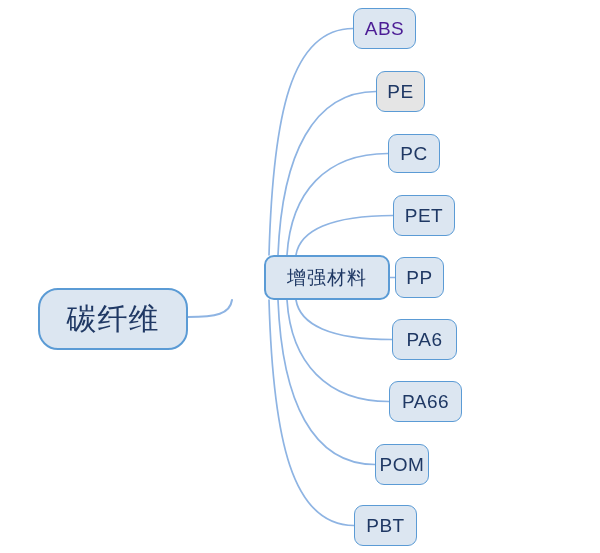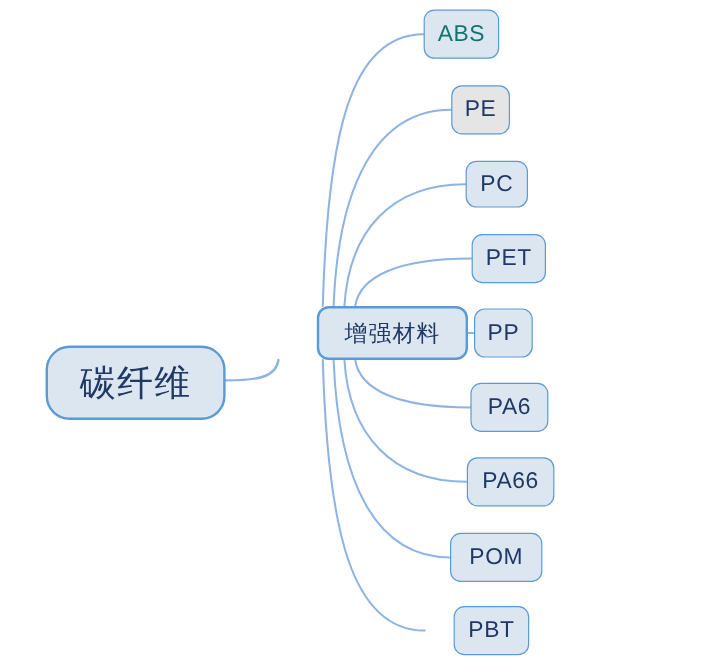--- a/index.html
+++ b/index.html
@@ -76,40 +76,40 @@
     </svg>
 
   <div class="node node-root" style="left: 38px; top: 288px; width: 150px; height: 62px; background: rgb(220, 230, 241); border-color: rgb(91, 155, 213); color: rgb(31, 56, 100);">
     <span>碳纤维</span>
   </div>
 
   <div class="node node-branch" style="left: 228px; top: 255px; width: 126px; height: 45px; background: rgb(220, 230, 241); border-color: rgb(91, 155, 213); color: rgb(31, 56, 100); margin-left: 36px;">
     <span>增强材料</span>
   </div>
 
-<div class="node node-leaf" style="left: 353px; top: 8px; width: 63px; height: 41px; background: rgb(220, 230, 241); border-color: rgb(91, 155, 213); color: #0f766e;">
+<div class="node node-leaf" style="left: 353px; top: 8px; width: 63px; height: 41px; background: rgb(220, 230, 241); border-color: rgb(91, 155, 213); color: #4c1d95;">
       <span>ABS</span>
     </div>
     <div class="node node-leaf" style="left: 376px; top: 71px; width: 49px; height: 41px; background: #e5e5e5; border-color: rgb(91, 155, 213); color: rgb(31, 56, 100);">
       <span>PE</span>
     </div>
     <div class="node node-leaf" style="left: 388px; top: 134px; width: 52px; height: 39px; background: rgb(220, 230, 241); border-color: rgb(91, 155, 213); color: rgb(31, 56, 100);">
       <span>PC</span>
     </div>
     <div class="node node-leaf" style="left: 395px; top: 257px; width: 49px; height: 41px; background: rgb(220, 230, 241); border-color: rgb(91, 155, 213); color: rgb(31, 56, 100);">
       <span>PP</span>
     </div>
     <div class="node node-leaf" style="left: 393px; top: 195px; width: 62px; height: 41px; background: rgb(220, 230, 241); border-color: rgb(91, 155, 213); color: rgb(31, 56, 100);">
       <span>PET</span>
     </div>
     <div class="node node-leaf" style="left: 392px; top: 319px; width: 65px; height: 41px; background: rgb(220, 230, 241); border-color: rgb(91, 155, 213); color: rgb(31, 56, 100);">
       <span>PA6</span>
     </div>
     <div class="node node-leaf" style="left: 389px; top: 381px; width: 73px; height: 41px; background: rgb(220, 230, 241); border-color: rgb(91, 155, 213); color: rgb(31, 56, 100);">
       <span>PA66</span>
     </div>
-    <div class="node node-leaf" style="left: 375px; top: 444px; width: 77px; height: 41px; background: rgb(220, 230, 241); border-color: rgb(91, 155, 213); color: rgb(31, 56, 100); text-align: right;">
+    <div class="node node-leaf" style="left: 375px; top: 444px; width: 54px; height: 41px; background: rgb(220, 230, 241); border-color: rgb(91, 155, 213); color: rgb(31, 56, 100); text-align: right;">
       <span>POM</span>
     </div>
-    <div class="node node-leaf" style="left: 354px; top: 505px; width: 63px; height: 41px; background: rgb(220, 230, 241); border-color: rgb(91, 155, 213); color: rgb(31, 56, 100); margin-left: 24px;">
+    <div class="node node-leaf" style="left: 354px; top: 505px; width: 63px; height: 41px; background: rgb(220, 230, 241); border-color: rgb(91, 155, 213); color: rgb(31, 56, 100);">
       <span>PBT</span>
     </div>
   </div>
 
 </body></html>

